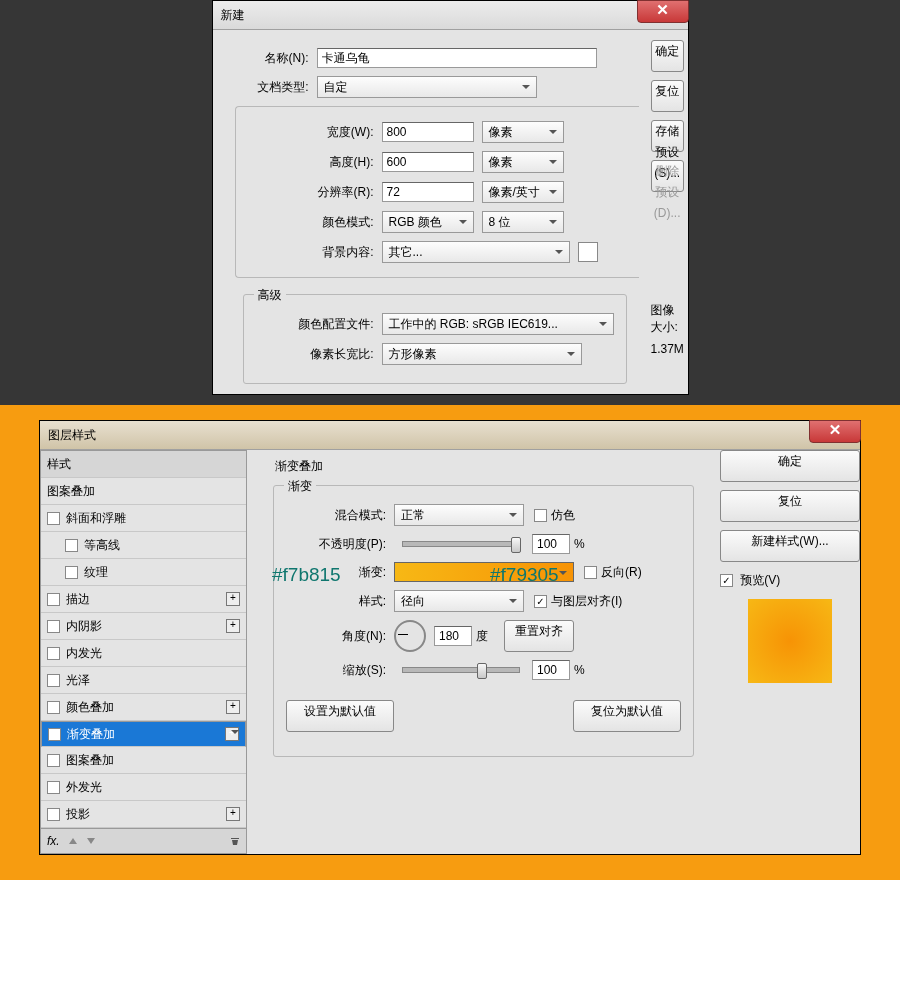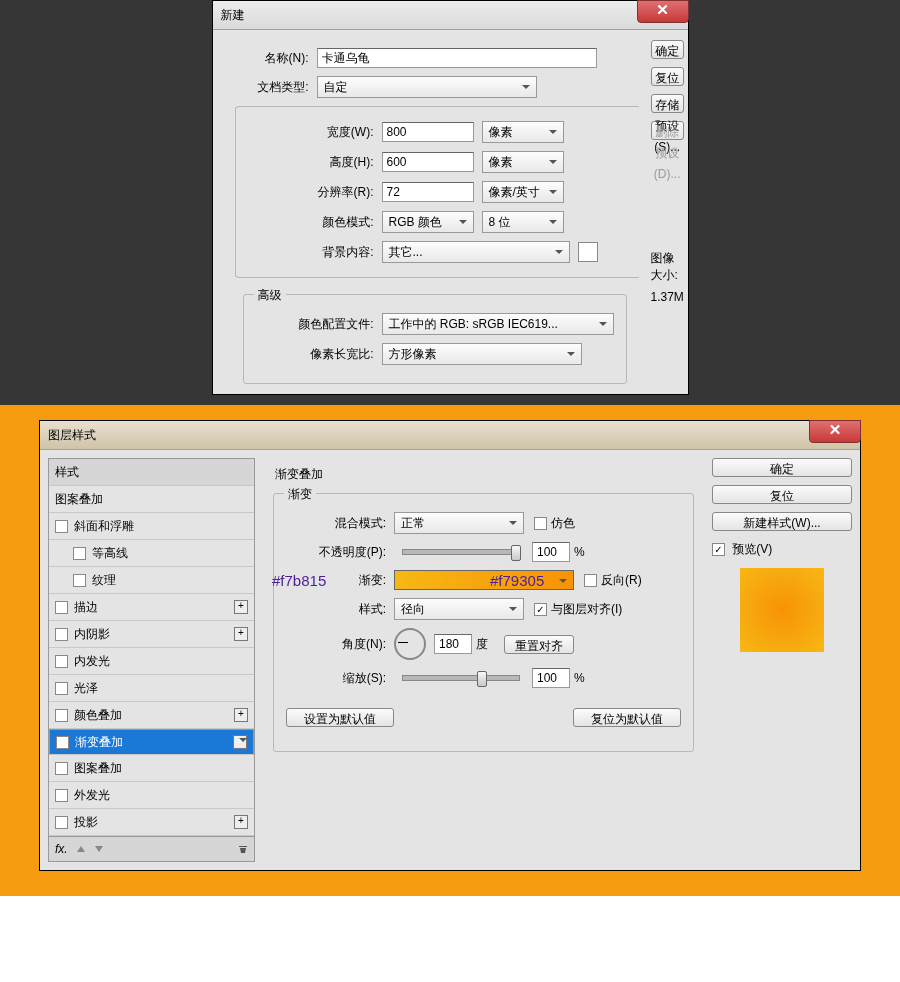--- a/index.html
+++ b/index.html
@@ -6,44 +6,44 @@
 .bg1{background:#363636;padding:0 0 10px 0}
 .dialog{background:#e4e4e4;border:1px solid #000;margin:0 auto;position:relative}
 .titlebar{height:28px;background:linear-gradient(#ececec,#dadada);border-bottom:1px solid #a0a0a0;position:relative;padding-left:8px;line-height:28px;font-size:12px}
 .close-x{position:absolute;top:-1px;right:-1px;width:50px;height:21px;background:linear-gradient(#e07070,#c83838);border:1px solid #803030;border-radius:0 0 4px 4px;color:#fff;text-align:center;font:bold 15px/18px sans-serif}
 .row{display:flex;align-items:center;margin:8px 0}
 .lbl{text-align:right;padding-right:8px;color:#000}
 .lbl.dis{color:#888}
 input.txt{height:20px;border:1px solid #999;border-top-color:#666;padding:0 4px;font-size:12px;box-sizing:border-box;background:#fff}
 .sel{height:22px;border:1px solid #999;background:linear-gradient(#fdfdfd,#e8e8e8);padding:0 18px 0 6px;font-size:12px;position:relative;box-sizing:border-box;line-height:20px}
 .sel:after{content:"";position:absolute;right:6px;top:8px;border:4px solid transparent;border-top-color:#555}
-.btn{height:19px;border:1px solid #888;background:linear-gradient(#fbfbfb,#e4e4e4);text-align:center;line-height:21px;border-radius:3px;box-sizing:border-box}
+.btn{height:32px;border:1px solid #888;background:linear-gradient(#fbfbfb,#e4e4e4);text-align:center;line-height:21px;border-radius:3px;box-sizing:border-box}
 .btn.dis{color:#999}
 .grp{border:1px solid #b8b8b8;border-radius:3px;position:relative;padding:10px 12px;margin:0 12px}
 .grp-title{position:absolute;top:-8px;left:10px;background:#e4e4e4;padding:0 4px;font-size:12px}
 .chk{width:13px;height:13px;border:1px solid #888;background:#fff;display:inline-block;vertical-align:middle;box-sizing:border-box;text-align:center;font:10px/11px sans-serif}
 .d1{width:475px}
 .d1-body{display:flex;padding:10px}
 .d1-left{flex:1;padding:0 8px}
 .d1-right{width:110px;padding:0 4px}
 
 .bg2{background:#f79c10;padding:15px 20px 25px 20px}
 .d2{width:820px}
-.d2-body{display:flex;padding:8px;gap:8px}
+.d2-body{display:flex;gap:16px}
 .stylelist{width:205px;border:1px solid #999;background:#e4e4e4;display:flex;flex-direction:column}
 .sl-body{flex:1;overflow:hidden}
 .sl-row{height:26px;line-height:26px;padding:0 6px;border-bottom:1px solid #c8c8c8;display:flex;align-items:center;gap:6px;position:relative}
 .sl-row.hdr{background:#d6d6d6}
 .sl-row.sel{background:#1a78d6;color:#fff}
 .sl-row.sub{padding-left:24px}
 .plus{position:absolute;right:6px;width:12px;height:12px;border:1px solid #777;background:#eee;font:10px/10px sans-serif;text-align:center}
 .sl-foot{height:24px;border-top:1px solid #999;background:#d6d6d6;display:flex;align-items:center;padding:0 6px;gap:8px;font-style:italic}
 .d2-mid{flex:1;padding:4px 10px}
 .d2-right{width:140px}
-.annot{color:#4c1d95;font-size:15px;position:absolute}
+.annot{color:#0f766e;font-size:19px;position:absolute}
 .swatch{width:180px;height:20px;border:1px solid #666;background:linear-gradient(90deg,#f7b815,#f79305)}
 .angle-dial{width:28px;height:28px;border:2px solid #888;border-radius:50%;position:relative}
 .angle-dial:after{content:"";position:absolute;left:2px;top:12px;width:10px;border-top:1px solid #000}
 .slider{height:4px;background:#b8b8b8;border:1px solid #888;flex:1;position:relative;margin:0 8px}
 .slider-thumb{position:absolute;top:-5px;width:8px;height:14px;background:linear-gradient(#f8f8f8,#c8c8c8);border:1px solid #666;border-radius:2px}
 .preview{width:84px;height:84px;margin:10px auto;background:radial-gradient(circle,#f79305,#f7b815)}
 svg.arr{width:10px;height:10px}
 .trash{margin-left:auto}
 </style>
 </head>

